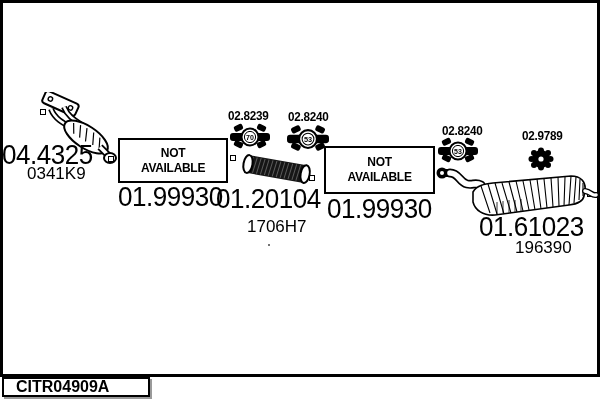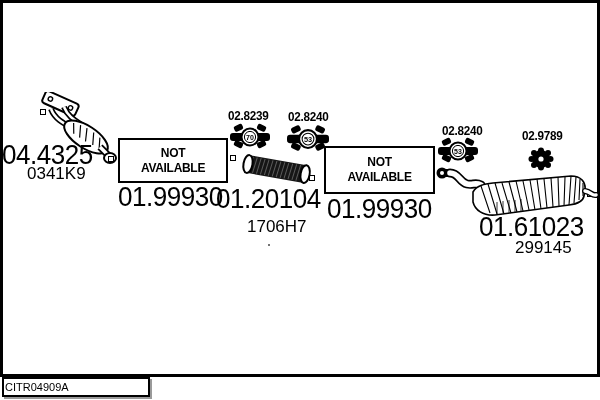--- a/index.html
+++ b/index.html
@@ -33,21 +33,21 @@
   .marker{
     position:absolute;width:6px;height:6px;box-sizing:border-box;
     background:#fff;border:1.6px solid #000;
   }
   .footer-box{
     position:absolute;left:2px;top:377px;width:148px;height:20px;
     border:2px solid #000;box-sizing:border-box;background:#fff;
     box-shadow:2px 2px 0 #9a9a9a;
     display:flex;align-items:center;
   }
-  .footer-box span{font-size:11px;line-height:16px;padding-left:1px;}
+  .footer-box span{font-size:16px;line-height:16px;padding-left:12px;font-weight:bold;}
   .speck{position:absolute;width:2px;height:2px;background:#444;border-radius:50%;}
   svg text{font-family:"Liberation Sans",sans-serif;}
 </style>
 </head>
 <body>
 
 <div class="stage">
 
   <div class="frame"></div>
 
@@ -169,21 +169,21 @@
     <rect x="13" y="11" width="4" height="8" fill="#000"></rect>
     <path d="M17,15 C26,15 26,24 34,26 C40,27.5 42,24 48,27" stroke="#000" stroke-width="9" stroke-linecap="round" fill="none"></path>
     <path d="M17,15 C26,15 26,24 34,26 C40,27.5 42,24 48,27" stroke="#fff" stroke-width="5.6" stroke-linecap="round" fill="none"></path>
     <path d="M40,34 C44,27 52,26 60,25 L138,18 C148,18 153,24 152,32 L151,38 C150,44 144,46 136,47 L62,57 C50,58 42,52 40,44 Z" fill="#fff" stroke="#000" stroke-width="1.6"></path>
     <path d="M48,28 L57,55 M55,26 L64,56 M62,25 L71,56 M69,25 L78,55 M76,24 L84,54 M83,23 L90,53 M90,23 L96,52 M97,22 L102,52 M104,21 L108,51 M111,21 L114,50 M118,20 L120,49 M125,19 L126,48 M132,19 L131,48 M138,18 L136,47 M143,19 L141,45 M147,21 L146,42 M150,25 L150,38" stroke="#000" stroke-width="1.1" fill="none"></path>
     <path d="M64,44 L64,56 M70,43 L70,55 M76,42 L76,55 M82,42 L82,54 M88,41 L88,53" stroke="#000" stroke-width="0.8" fill="none"></path>
     <path d="M152,33 C158,34 159,38 163,37" stroke="#000" stroke-width="6" stroke-linecap="round" fill="none"></path>
     <path d="M152,33 C158,34 159,38 163,37" stroke="#fff" stroke-width="3.4" stroke-linecap="round" fill="none"></path>
   </svg>
   <div class="abs pn" style="left:479px;top:213px;">01.61023</div>
-  <div class="abs ref" style="left:515px;top:241px;">299145</div>
+  <div class="abs ref" style="left:515px;top:241px;">196390</div>
 
   <div class="speck" style="left:268px;top:244px;"></div>
 
   <div class="footer-box">
     <span>CITR04909A</span>
   </div>
 
 </div>
 
 </body></html>

